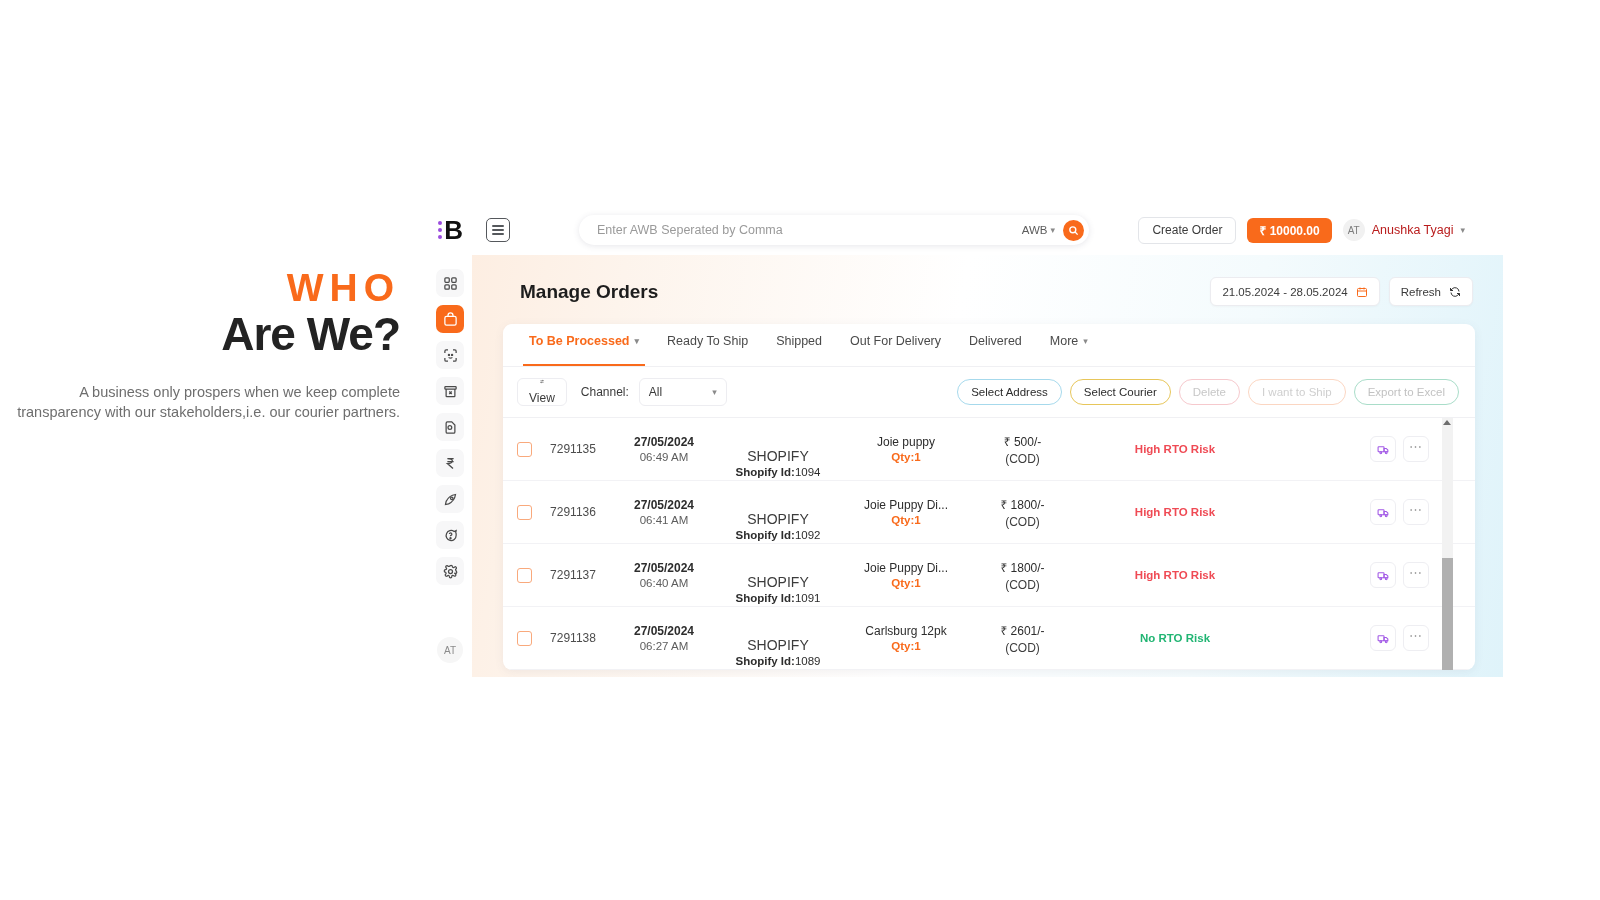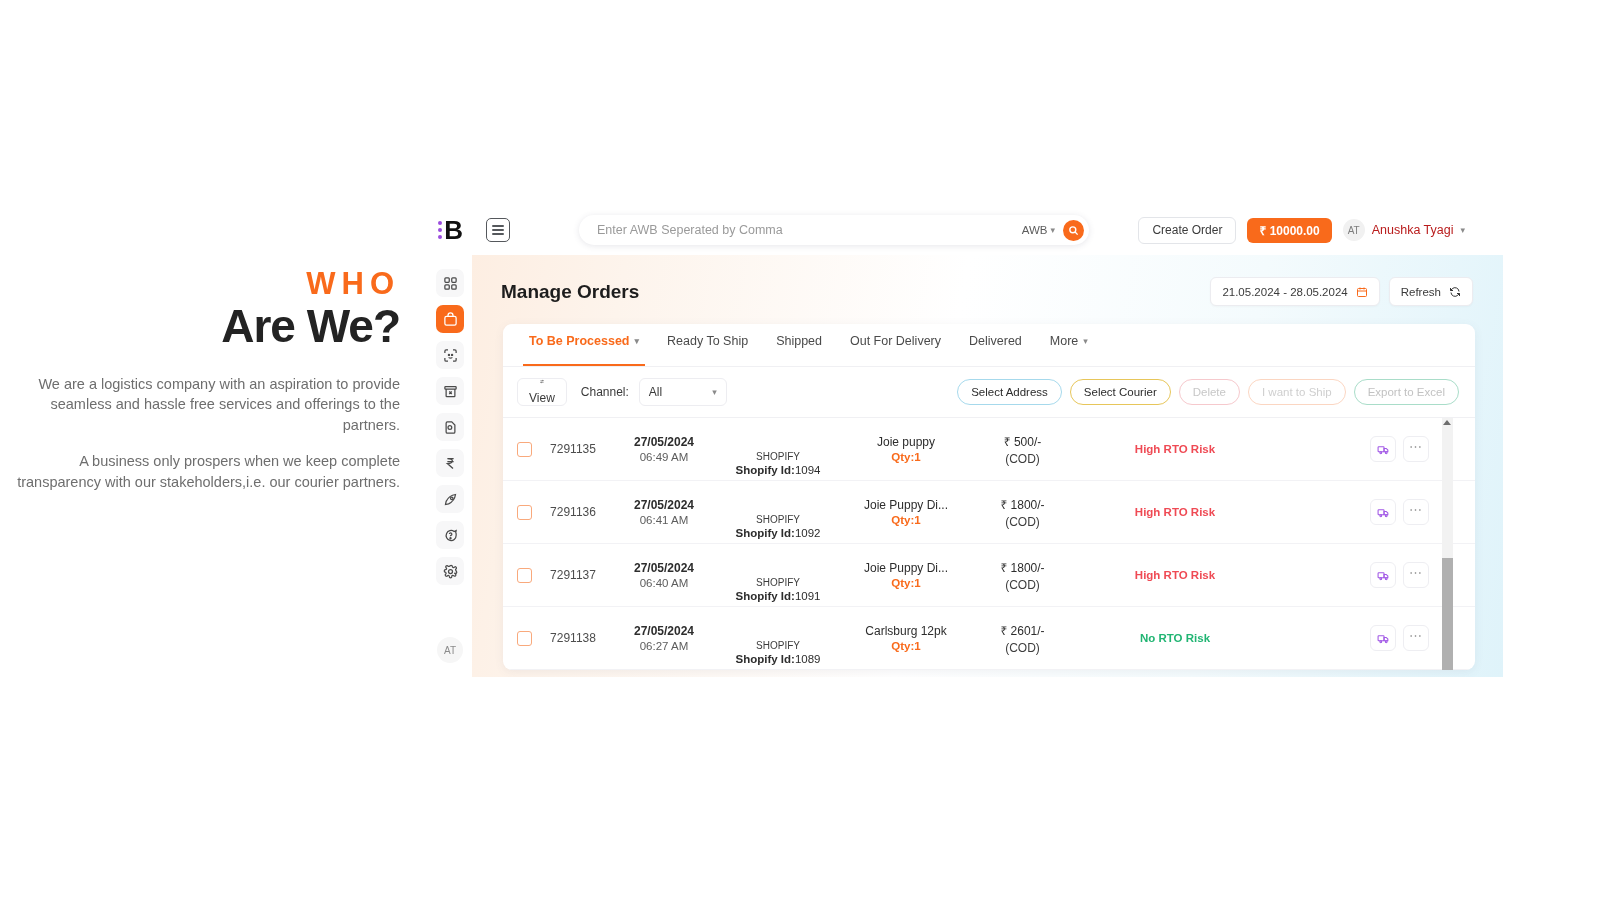--- a/index.html
+++ b/index.html
@@ -8,21 +8,21 @@
     font-family:"Liberation Sans", sans-serif;
     overflow:hidden;position:relative;
   }
 
   
   #marketing{
     position:absolute;left:0;top:268px;width:410px;
     text-align:right;
   }
   #marketing .who{
-    font-size:31px;font-weight:bold;color:#f96a1b;
+    font-size:39px;font-weight:bold;color:#f96a1b;
     letter-spacing:6px;line-height:1;margin:0 10px 2px 0;
   }
   #marketing .arewe{
     font-size:46px;font-weight:bold;color:#232323;
     letter-spacing:-1px;line-height:1.1;margin:0 10px 22px 0;
   }
   #marketing p{
     font-size:14.5px;color:#6e6e6e;line-height:1.42;
     margin:0 10px 16px 0;
   }
@@ -112,21 +112,21 @@
   .rail-item svg{display:block;}
   .rail-avatar{
     margin-top:auto;margin-bottom:14px;width:26px;height:26px;border-radius:50%;
     background:#f6f6f6;color:#8b8b8b;font-size:10px;display:flex;align-items:center;
     justify-content:center;cursor:pointer;
   }
 
   
   .content{position:absolute;left:44px;top:50px;right:0;bottom:0;z-index:4;}
   .page-head{
-    display:flex;align-items:center;padding:22px 30px 0 29px;
+    display:flex;align-items:center;padding:22px 30px 0 48px;
   }
   .page-title{font-size:19px;font-weight:bold;color:#1d1d1d;}
   .head-right{margin-left:auto;display:flex;gap:9px;}
   .pill{
     height:27px;background:#fff;border:1px solid #ececf0;border-radius:6px;
     display:flex;align-items:center;gap:8px;padding:0 11px;font-size:11.5px;
     color:#3b3b3b;cursor:pointer;white-space:nowrap;box-shadow:0 1px 2px rgba(0,0,0,.03);
   }
 
   
@@ -175,21 +175,21 @@
   .row:last-child{border-bottom:none;}
   .cb{
     width:13px;height:13px;border:1.3px solid #f9a97c;border-radius:3px;
     flex:0 0 auto;cursor:pointer;background:#fff;
   }
   .c-id{width:82px;text-align:center;font-size:12px;color:#4d4d4d;}
   .c-date{width:100px;text-align:center;}
   .c-date .d{font-size:12px;color:#2d2d2d;font-weight:bold;}
   .c-date .t{font-size:11.5px;color:#5d5d5d;margin-top:2px;}
   .c-ch{width:128px;text-align:center;}
-  .c-ch .n{font-size:10px;color:#3c3c3c;margin-top:28px;}
+  .c-ch .n{font-size:14px;color:#3c3c3c;margin-top:28px;}
   .c-ch .sid{font-size:11.5px;color:#2d2d2d;margin-top:2px;}
   .c-ch .sid b{font-weight:bold;}
   .c-prod{width:128px;text-align:center;}
   .c-prod .p{font-size:12px;color:#2d2d2d;}
   .c-prod .q{font-size:11.5px;color:#f96a1b;font-weight:bold;margin-top:2px;}
   .c-amt{width:105px;text-align:center;}
   .c-amt .a{font-size:12px;color:#2d2d2d;}
   .c-amt .m{font-size:12px;color:#3d3d3d;margin-top:2px;}
   .c-rto{width:200px;text-align:center;font-size:11.5px;font-weight:bold;}
   .c-rto.high{color:#ef4a54;}
@@ -213,21 +213,20 @@
   .vscroll .thumb{
     position:absolute;left:0;width:11px;top:140px;bottom:0;background:#b0b0b0;
   }
 </style>
 </head>
 <body>
 
 <section id="marketing">
   <div class="who">WHO</div>
   <div class="arewe">Are We?</div>
-  <p>We are a logistics company with an aspiration to provide seamless and hassle free services and offerings to the partners.</p>
   <p>A business only prospers when we keep complete transparency with our stakeholders,i.e. our courier partners.</p>
 </section>
 
 <section id="app">
   <div class="page-bg"></div>
 
   <div class="topbar">
     <div class="logo">
       <span class="dots">
           <i></i>

